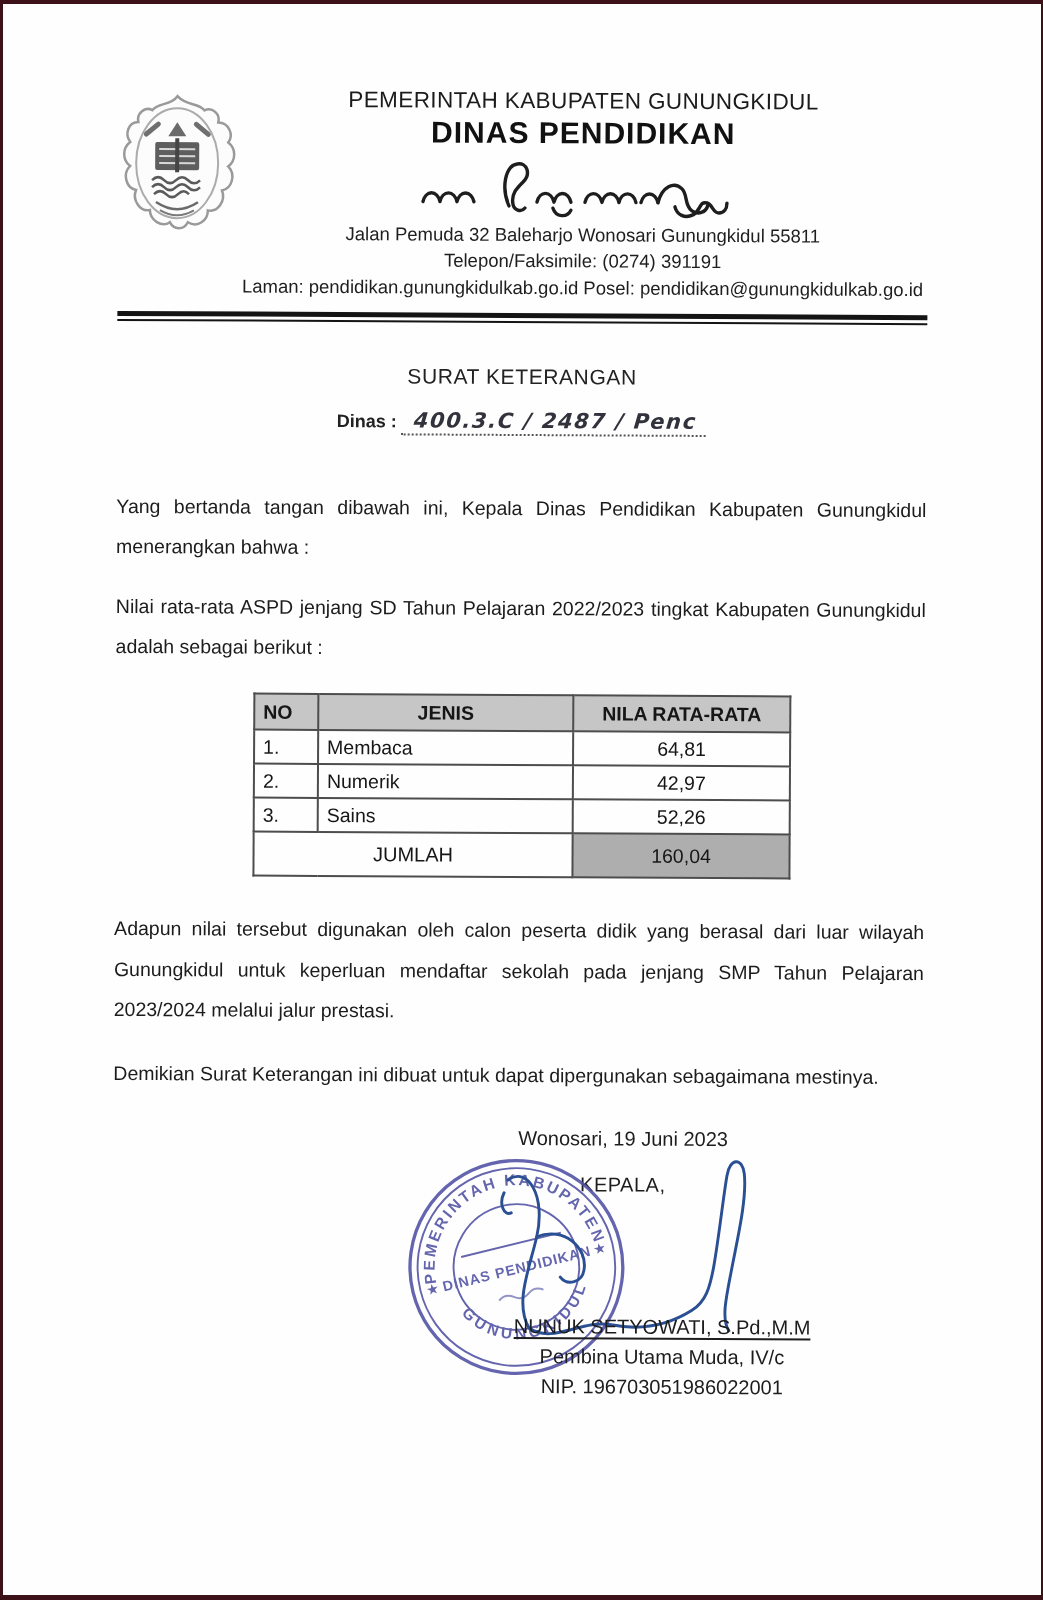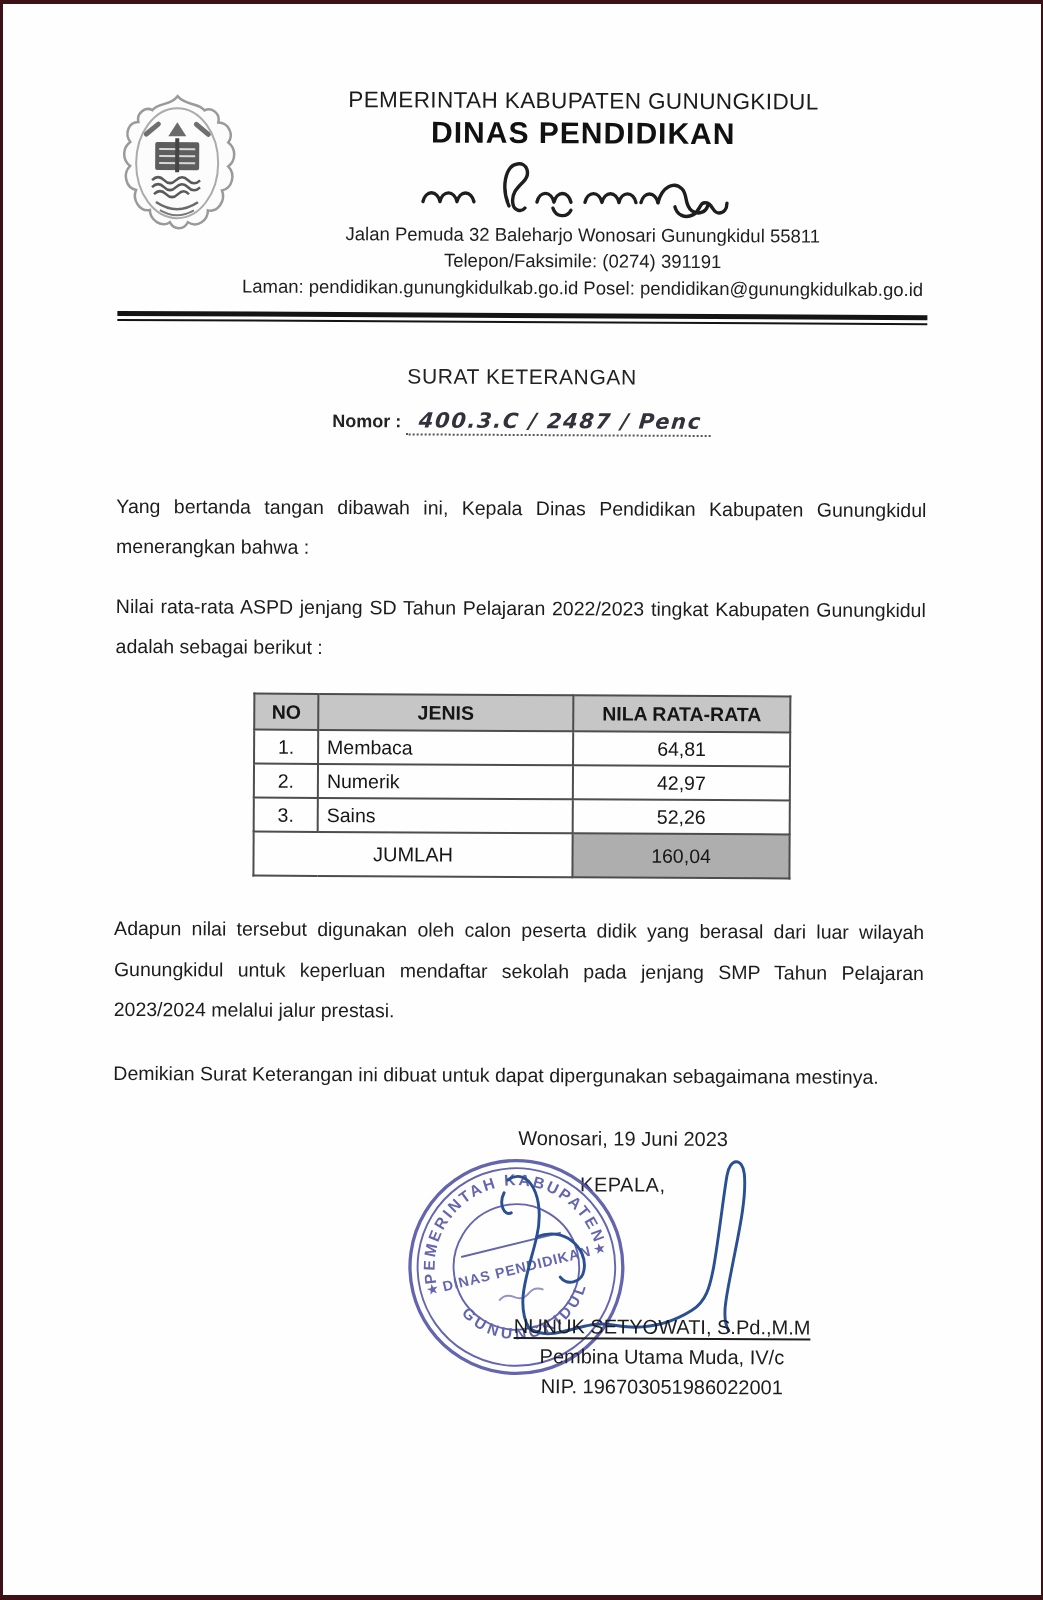--- a/index.html
+++ b/index.html
@@ -53,21 +53,21 @@
   }
   .p1 { margin-top:52px; }
   .p2 { margin-top:20px; }
   .p3 { margin-top:32px; }
   .p4 { margin-top:24px; }
   
   .score-table-wrap { margin:26px 0 0 138px; }
   table.score { border-collapse:collapse; font-size:19.5px; color:#161616; }
   table.score th, table.score td { border:2px solid #4d4d4d; padding:3px 8px; }
   table.score th { background:#c6c6c6; font-weight:bold; height:36px; }
-  .col-no { width:64px; text-align:center; }
+  .col-no { width:64px; text-align:left; }
   .col-jenis { width:255px; }
   td.col-jenis { padding-left:14px; }
   .col-val { width:217px; text-align:center; }
   table.score td { height:34px; }
   tr.total-row td { height:44px; }
   td.total-label { text-align:center; font-size:20px; }
   td.total-value { background:#aeaeae; }
   
   .sig-area { position:relative; height:420px; margin-top:20px; }
   .sig-date { position:absolute; left:330px; top:12px; width:360px; text-align:center; font-size:20px; }
@@ -121,21 +121,21 @@
       </svg>
       <div class="addr-line">Jalan Pemuda 32 Baleharjo Wonosari Gunungkidul 55811</div>
       <div class="addr-line">Telepon/Faksimile: (0274) 391191</div>
       <div class="addr-line">Laman: pendidikan.gunungkidulkab.go.id Posel: pendidikan@gunungkidulkab.go.id</div>
     </div>
   </div>
   <div class="head-rule"></div>
 
   <div class="doc-title">SURAT KETERANGAN</div>
   <div class="nomor-line">
-    <span>Nomor :</span>
+    <span>Dinas :</span>
     <span class="hand">400.3.C / 2487 / Penc</span>
   </div>
 
   <p class="para p1">Yang bertanda tangan dibawah ini, Kepala Dinas Pendidikan Kabupaten Gunungkidul menerangkan bahwa :</p>
   <p class="para p2">Nilai rata-rata ASPD jenjang SD Tahun Pelajaran 2022/2023 tingkat Kabupaten Gunungkidul adalah sebagai berikut :</p>
 
   <div class="score-table-wrap">
     <table class="score">
       <thead>
         <tr>

